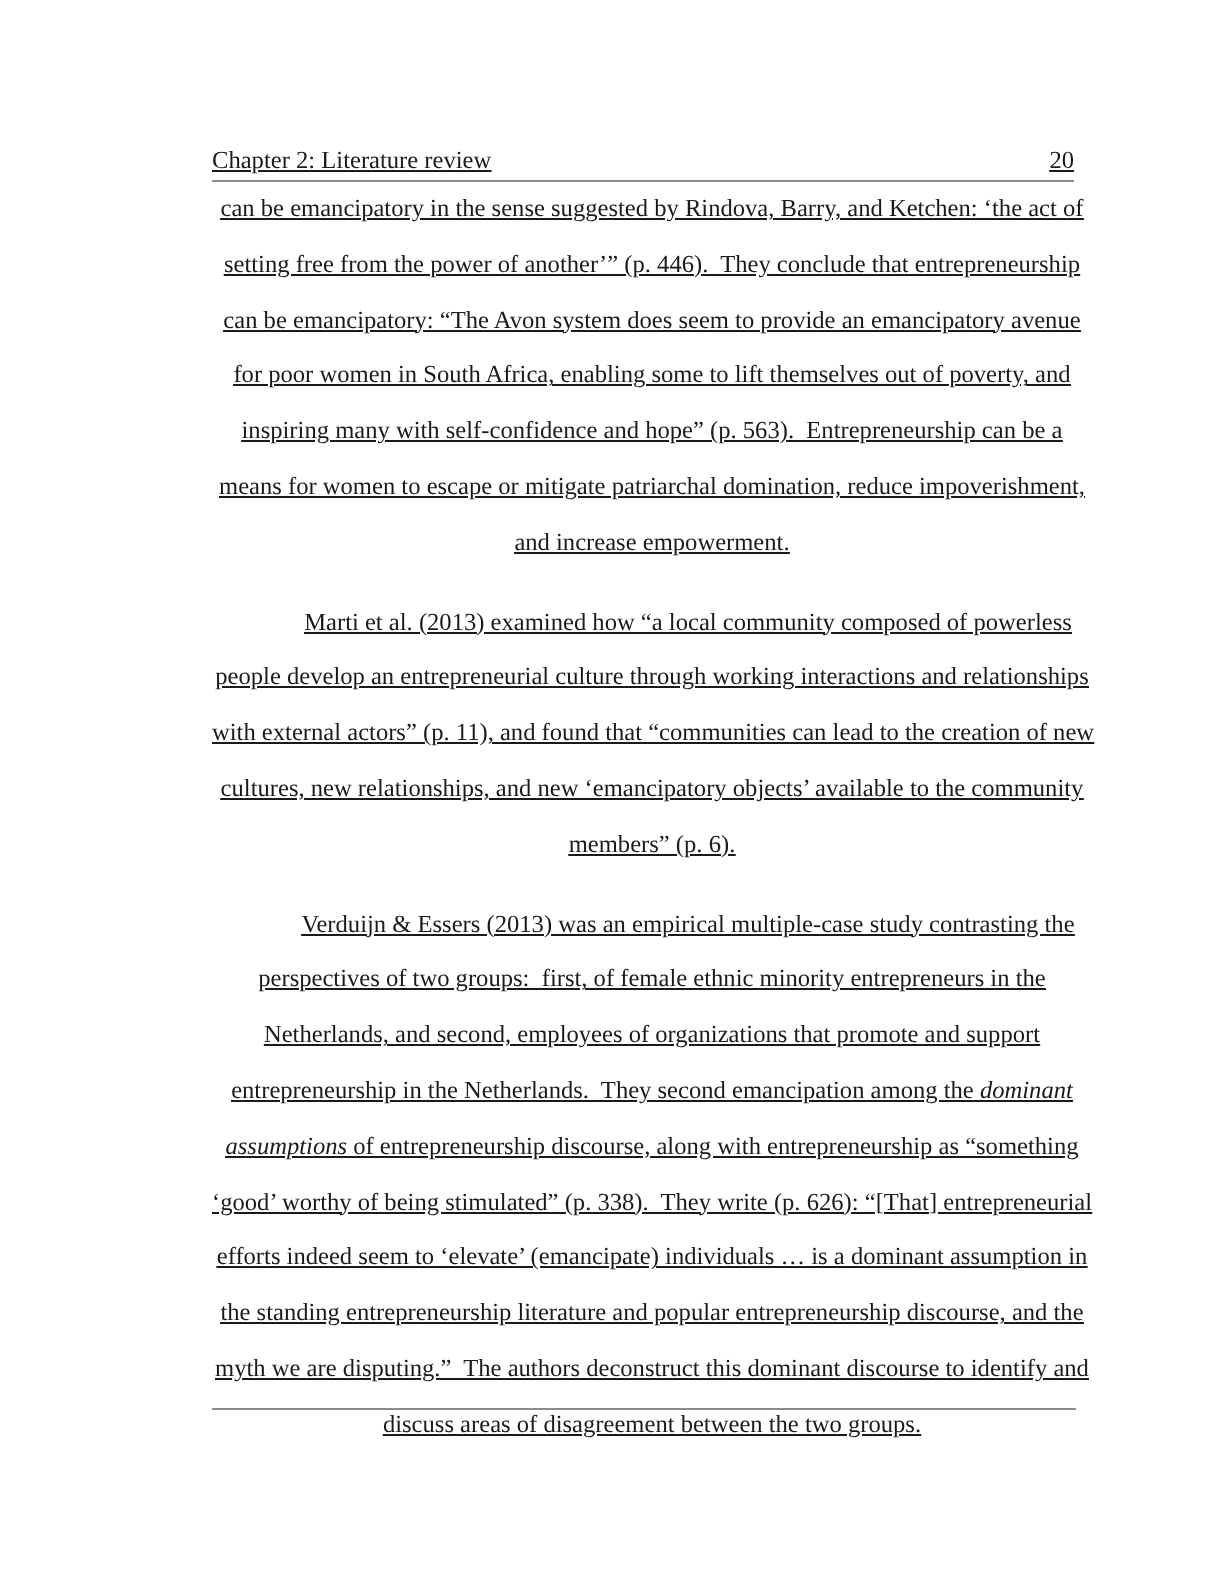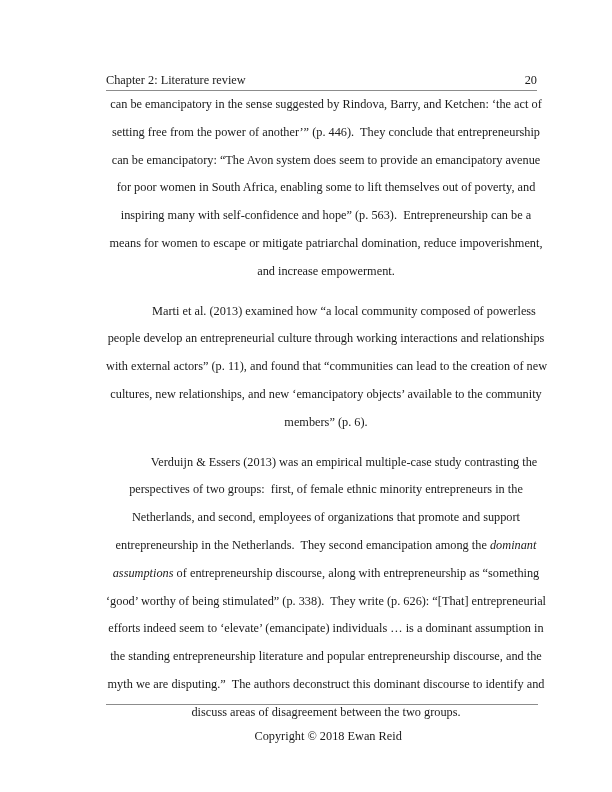--- a/index.html
+++ b/index.html
@@ -1,16 +1,16 @@
 <!DOCTYPE html>
 <html style="--ink: #1a1a1a; --rule: #8c8c8c; --paper: #ffffff;"><head>
 <meta charset="utf-8">
 <style>
   :root { --ink:#1a1a1a; --rule:#8c8c8c; --paper:#ffffff; }
-  * { margin:0; padding:0; box-sizing:border-box; }
+  * { margin:0; padding:0; box-sizing:border-box;text-decoration:underline; }
   html,body { background:#ffffff; }
   .page {
     position:relative;
     width:612px; height:792px;
     background:var(--paper);
     font-family:"Liberation Serif","DejaVu Serif",serif;
     color:var(--ink);
     overflow:hidden;
   }
   .header {
@@ -80,17 +80,14 @@
         <div class="line">‘good’ worthy of being stimulated” (p. 338).  They write (p. 626): “[That] entrepreneurial</div>
         <div class="line">efforts indeed seem to ‘elevate’ (emancipate) individuals … is a dominant assumption in</div>
         <div class="line">the standing entrepreneurship literature and popular entrepreneurship discourse, and the</div>
         <div class="line">myth we are disputing.”  The authors deconstruct this dominant discourse to identify and</div>
         <div class="line">discuss areas of disagreement between the two groups.</div>
       </div>
     </div>
 
   <div class="footer-rule"></div>
 
-  <div class="footer">
-    <span>Copyright © 2018 Ewan Reid</span>
-  </div>
 
 </div>
 
 </body></html>

